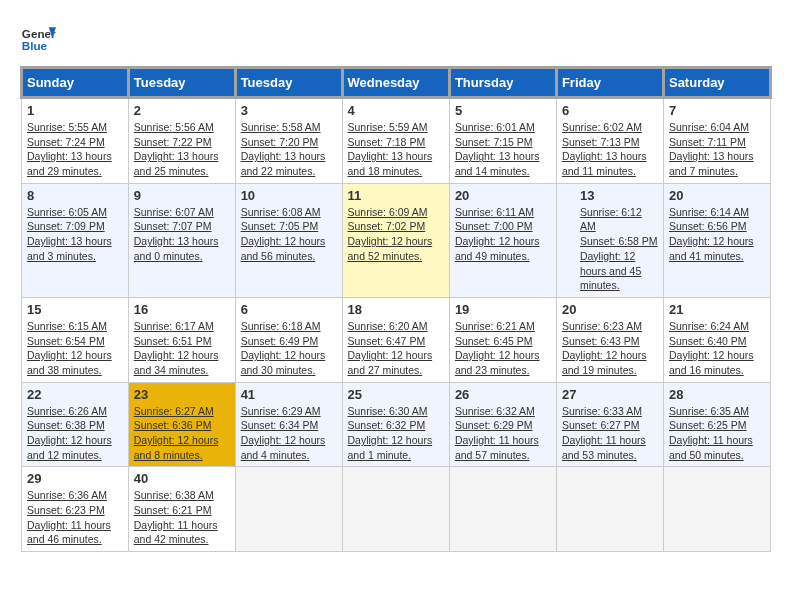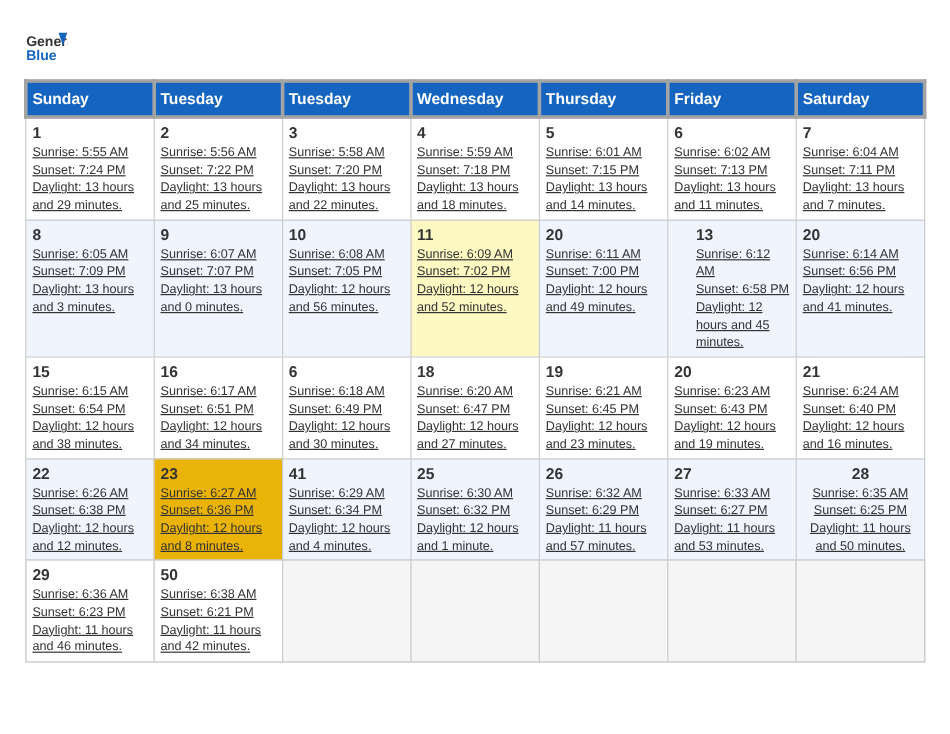--- a/index.html
+++ b/index.html
@@ -220,32 +220,32 @@
           <div class="day-info">Sunrise: 6:30 AM<br>Sunset: 6:32 PM<br>Daylight: 12 hours and 1 minute.</div>
         </td>
         <td style="background-color: rgb(240, 244, 255);">
           <span class="day-num">26</span>
           <div class="day-info">Sunrise: 6:32 AM<br>Sunset: 6:29 PM<br>Daylight: 11 hours and 57 minutes.</div>
         </td>
         <td style="background-color: rgb(240, 244, 255);">
           <span class="day-num">27</span>
           <div class="day-info">Sunrise: 6:33 AM<br>Sunset: 6:27 PM<br>Daylight: 11 hours and 53 minutes.</div>
         </td>
-        <td style="background-color: rgb(240, 244, 255); text-align: center;">
+        <td style="background-color: rgb(240, 244, 255);">
           <span class="day-num">28</span>
           <div class="day-info">Sunrise: 6:35 AM<br>Sunset: 6:25 PM<br>Daylight: 11 hours and 50 minutes.</div>
         </td>
       </tr>
       <tr style="background-color: #a3a3a3; padding-left: 18px;">
         <td style="background-color: rgb(255, 255, 255);">
           <span class="day-num">29</span>
           <div class="day-info">Sunrise: 6:36 AM<br>Sunset: 6:23 PM<br>Daylight: 11 hours and 46 minutes.</div>
         </td>
         <td style="background-color: rgb(255, 255, 255);">
-          <span class="day-num">50</span>
+          <span class="day-num">40</span>
           <div class="day-info">Sunrise: 6:38 AM<br>Sunset: 6:21 PM<br>Daylight: 11 hours and 42 minutes.</div>
         </td>
         <td class="empty-cell" style="background-color: rgb(245, 245, 245);"></td>
         <td class="empty-cell" style="background-color: rgb(245, 245, 245);"></td>
         <td class="empty-cell" style="background-color: rgb(245, 245, 245);"></td>
         <td class="empty-cell" style="background-color: rgb(245, 245, 245);"></td>
         <td class="empty-cell" style="background-color: rgb(245, 245, 245);"></td>
       </tr>
     </tbody>
 </table>

